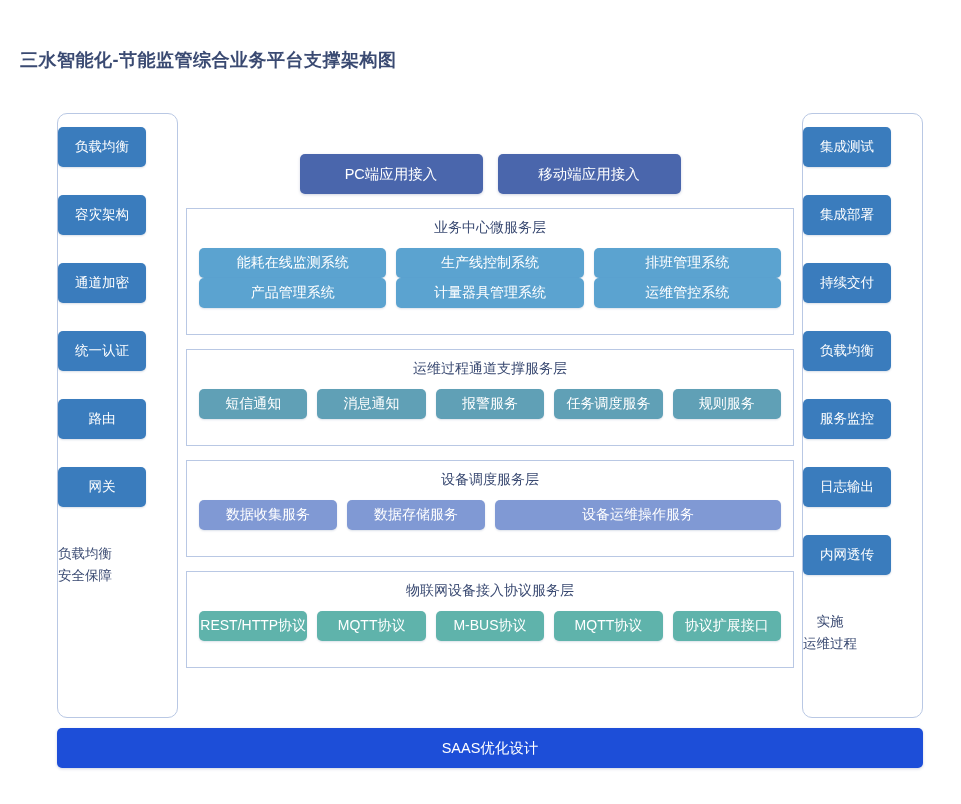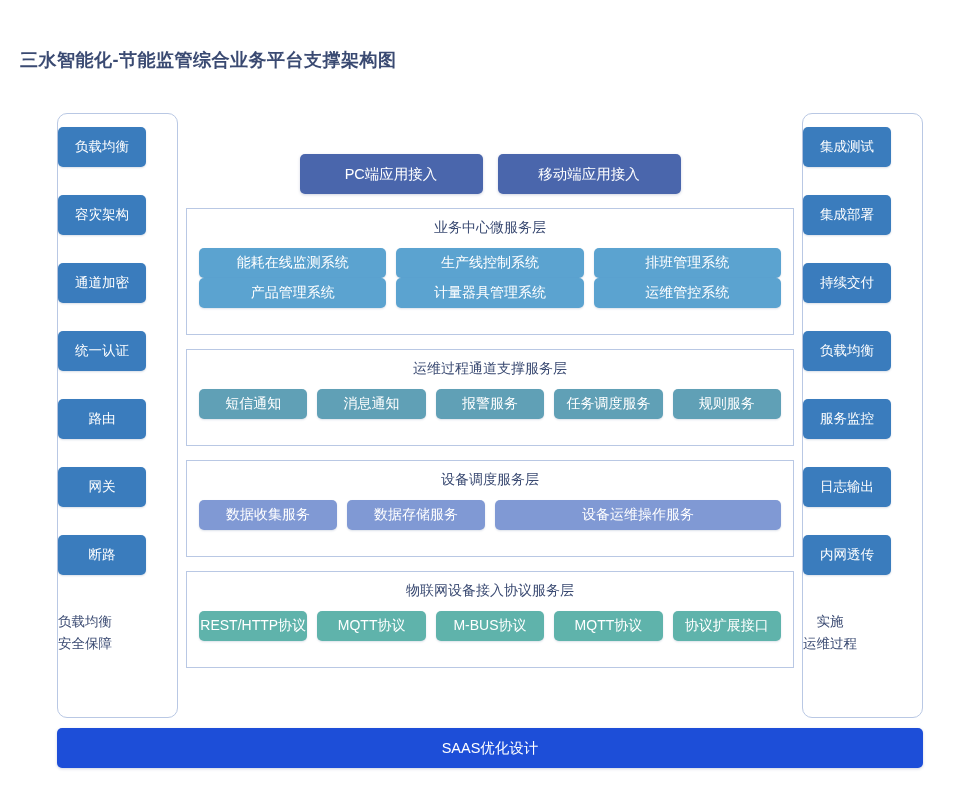--- a/index.html
+++ b/index.html
@@ -170,21 +170,20 @@
 
 <div id="stage">
 
   <div class="side-col" id="left-col">
     <div class="side-btn">负载均衡</div>
     <div class="side-btn">容灾架构</div>
     <div class="side-btn">通道加密</div>
     <div class="side-btn">统一认证</div>
     <div class="side-btn">路由</div>
     <div class="side-btn">网关</div>
-    <div class="side-btn">断路</div>
     <div class="side-caption">
       <div>负载均衡</div>
       <div>安全保障</div>
     </div>
   </div>
 
   <div class="side-col" id="right-col">
     <div class="side-btn">集成测试</div>
     <div class="side-btn">集成部署</div>
     <div class="side-btn">持续交付</div>

